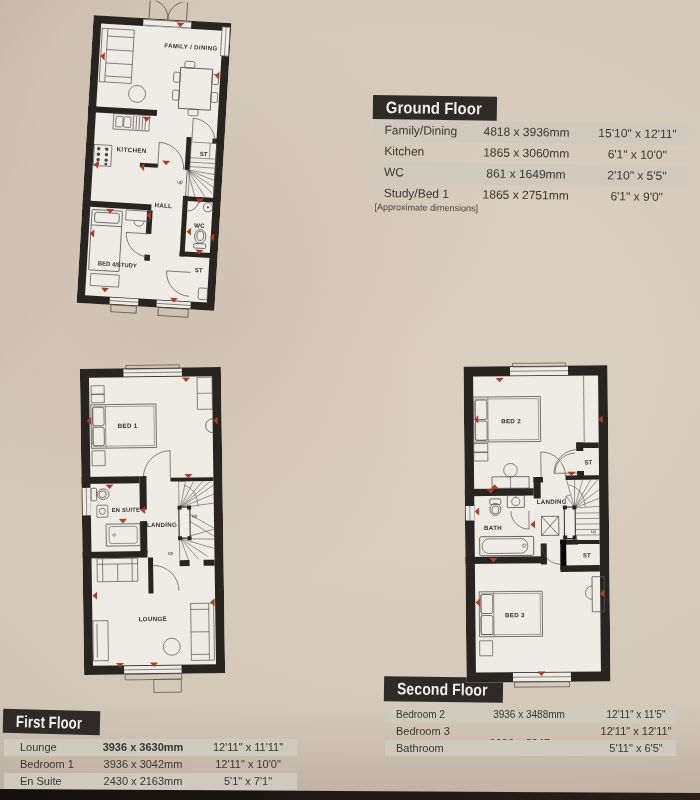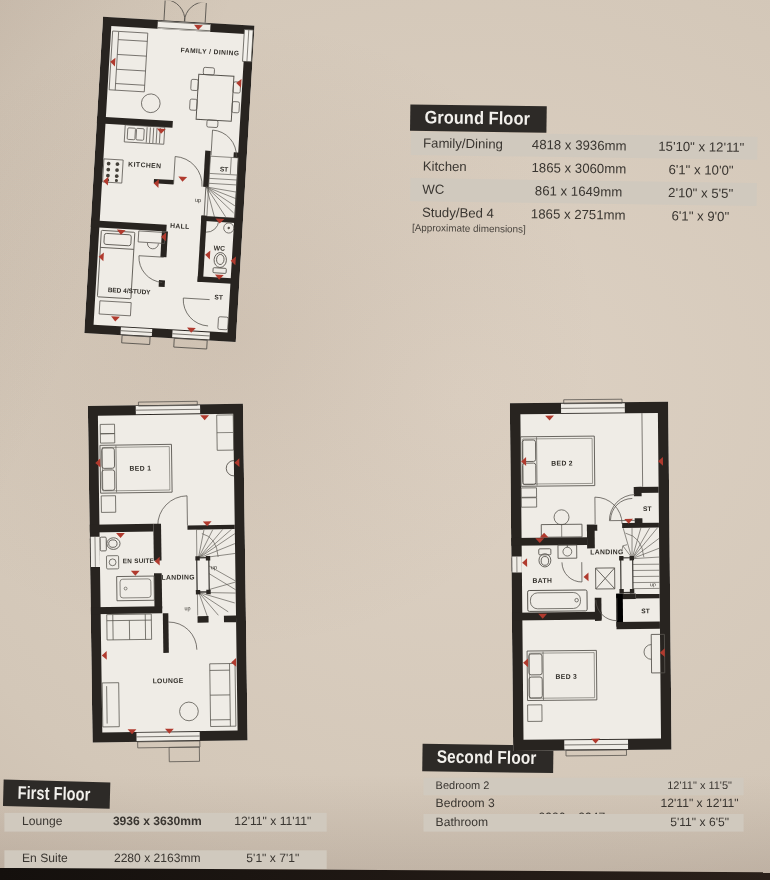--- a/index.html
+++ b/index.html
@@ -51,52 +51,58 @@
       <span class="im" style="left:184px;width:160px;">6'1" x 10'0"</span>
   </div>
 
   <div class="row shade" style="left:374px;top:162px;width:315px;height:21px;font-size:12px;line-height:21px;">
     <span class="nm" style="left:11px;">WC</span>
       <span class="mm" style="left:73px;width:160px;">861 x 1649mm</span>
       <span class="im" style="left:184px;width:160px;">2'10" x 5'5"</span>
   </div>
 
   <div class="row" style="left:374px;top:183px;width:315px;height:21px;font-size:12px;line-height:21px;">
-    <span class="nm" style="left:11px;">Study/Bed 4</span>
+    <span class="nm" style="left:11px;">Study/Bed 1</span>
       <span class="mm" style="left:73px;width:160px;">1865 x 2751mm</span>
       <span class="im" style="left:184px;width:160px;">6'1" x 9'0"</span>
   </div>
 
   <div class="approx" style="left:376px;top:202px;">[Approximate dimensions]</div>
 </div>
 
 <div class="tbl" style="left:0;top:700px;width:350px;height:100px;">
 
   <div class="hdr" style="left:3px;top:10px;width:84px;height:24px;transform:rotate(1.5deg);"><span style="transform:scaleX(0.8)">First Floor</span></div>
 
   <div class="row shade" style="left:4px;top:39px;width:293px;height:17px;font-size:11px;line-height:17px;">
     <span class="nm" style="left:16px;">Lounge</span>
       <span class="mm" style="left:59px;width:160px;font-weight:bold;">3936 x 3630mm</span>
       <span class="im" style="left:164px;width:160px;">12'11" x 11'11"</span>
   </div>
 
+  <div class="row" style="left:4px;top:56px;width:293px;height:17px;font-size:11px;line-height:17px;">
+    <span class="nm" style="left:16px;">Bedroom 1</span>
+      <span class="mm" style="left:59px;width:160px;">3936 x 3042mm</span>
+      <span class="im" style="left:164px;width:160px;">12'11" x 10'0"</span>
+  </div>
 
   <div class="row shade" style="left:4px;top:73px;width:293px;height:17px;font-size:11px;line-height:17px;">
     <span class="nm" style="left:16px;">En Suite</span>
-      <span class="mm" style="left:59px;width:160px;">2280 x 2163mm</span>
+      <span class="mm" style="left:59px;width:160px;">2430 x 2163mm</span>
       <span class="im" style="left:164px;width:160px;">5'1" x 7'1"</span>
   </div>
 </div>
 
 <div class="tbl" style="left:350px;top:664px;width:350px;height:100px;">
 
   <div class="hdr" style="left:34px;top:13px;width:106px;height:25px;transform:rotate(0.8deg);"><span>Second Floor</span></div>
 
   <div class="row shade" style="left:35px;top:43px;width:291px;height:16.3px;font-size:10px;line-height:16.3px;">
     <span class="nm" style="left:11px;">Bedroom 2</span>
+      <span class="mm" style="left:64px;width:160px;">3936 x 3488mm</span>
       <span class="im" style="left:171px;width:160px;">12'11" x 11'5"</span>
   </div>
 
   <div class="row" style="left:35px;top:59.3px;width:291px;height:33px;font-size:11px;line-height:16.3px;">
     <span class="nm" style="left:11px;">Bedroom 3</span>
       <span class="mm" style="left:64px;width:160px;margin-top:12px;">3936 x 3947mm</span>
       <span class="im" style="left:171px;width:160px;">12'11" x 12'11"</span>
   </div>
 
   <div class="row shade" style="left:35px;top:75.6px;width:291px;height:16.4px;font-size:11px;line-height:16.4px;">

